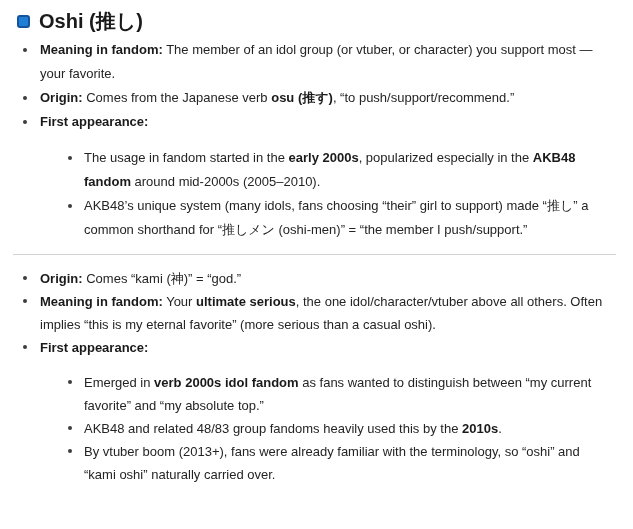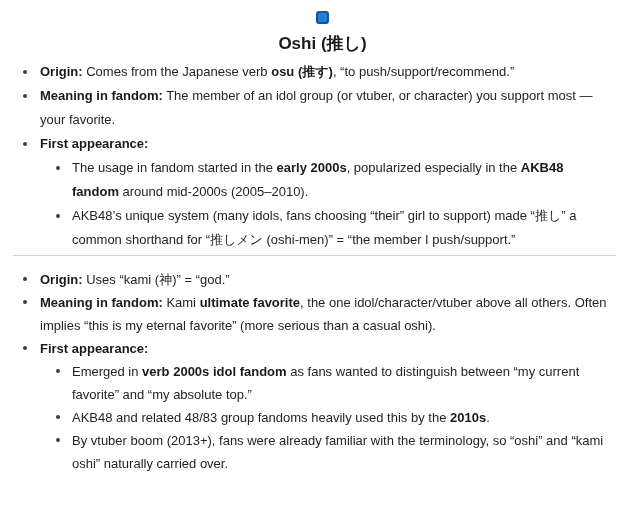--- a/index.html
+++ b/index.html
@@ -17,38 +17,37 @@
     width:633px;height:529px;overflow:hidden;
     background:var(--page-bg);
     color:var(--text);
     font-family:"Liberation Sans", sans-serif;
     font-size:13px;
   }
   .content{padding:11px 5px 0 17px;width:633px;}
   .section-heading{
     display:flex;align-items:center;gap:9px;
     margin:0 0 6px 0;
-    font-size:17px;font-weight:700;line-height:21px;
+    font-size:20px;font-weight:700;line-height:21px;
     color:var(--heading-text);
-    flex-direction:column;
   }
   .blue-square{
     width:13px;height:13px;flex:none;
     background:var(--square-fill);
     border:2px solid var(--square-border);
     border-radius:3px;
   }
   ul.bullet-list{list-style:none;margin:0;padding:0;}
   li.bullet-item{position:relative;padding-left:23px;line-height:24px;padding-right:10px;}
   li.bullet-item::before{
     content:"";position:absolute;left:6px;top:10px;
     width:4px;height:4px;border-radius:50%;
     background:var(--bullet-dot);
   }
-  ul.sub-list{list-style:none;margin:0;padding:0 0 0 9px;}
+  ul.sub-list{list-style:none;margin:12px;padding:0 0 0 9px;}
   ul.sub-list > li.bullet-item{padding-left:23px;}
   ul.sub-list > li.bullet-item::before{left:7px;}
   .second li.bullet-item{line-height:23px;}
   .second li.bullet-item::before{top:9px;}
   hr.section-divider{
     border:none;border-top:1px solid var(--divider);
     margin:3px 12px 12px -4px;
   }
   b{font-weight:700;color:var(--heading-text);}
 </style>
@@ -57,48 +56,48 @@
 
 <main class="content">
 
   <section class="term-section">
     <h2 class="section-heading">
       <span class="blue-square"></span>
       <span>Oshi (推し)</span>
     </h2>
     <ul class="bullet-list">
       <li class="bullet-item">
-        <span><b>Origin:</b><span> Comes from the Japanese verb </span><b>osu (推す)</b><span>, “to push/support/recommend.”</span></span>
+        <span><b>Meaning in fandom:</b><span> The member of an idol group (or vtuber, or character) you support most — your favorite.</span></span>
       </li>
       <li class="bullet-item">
-        <span><b>Meaning in fandom:</b><span> The member of an idol group (or vtuber, or character) you support most — your favorite.</span></span>
+        <span><b>Origin:</b><span> Comes from the Japanese verb </span><b>osu (推す)</b><span>, “to push/support/recommend.”</span></span>
       </li>
       <li class="bullet-item">
         <span><b>First appearance:</b></span>
         <ul class="sub-list">
           <li class="bullet-item">
             <span><span>The usage in fandom started in the </span><b>early 2000s</b><span>, popularized especially in the </span><b>AKB48 fandom</b><span> around mid-2000s (2005–2010).</span></span>
           </li>
           <li class="bullet-item">
             <span><span>AKB48’s unique system (many idols, fans choosing “their” girl to support) made “推し” a common shorthand for “推しメン (oshi-men)” = “the member I push/support.”</span></span>
           </li>
         </ul>
       </li>
     </ul>
   </section>
 
   <hr class="section-divider">
 
   <section class="term-section second">
     <ul class="bullet-list">
       <li class="bullet-item">
-        <span><b>Origin:</b><span> Uses “kami (神)” = “god.”</span></span>
+        <span><b>Origin:</b><span> Comes “kami (神)” = “god.”</span></span>
       </li>
       <li class="bullet-item">
-        <span><b>Meaning in fandom:</b><span> Kami </span><b>ultimate favorite</b><span>, the one idol/character/vtuber above all others. Often implies “this is my eternal favorite” (more serious than a casual oshi).</span></span>
+        <span><b>Meaning in fandom:</b><span> Your </span><b>ultimate serious</b><span>, the one idol/character/vtuber above all others. Often implies “this is my eternal favorite” (more serious than a casual oshi).</span></span>
       </li>
       <li class="bullet-item">
         <span><b>First appearance:</b></span>
         <ul class="sub-list">
           <li class="bullet-item">
             <span><span>Emerged in </span><b>verb 2000s idol fandom</b><span> as fans wanted to distinguish between “my current favorite” and “my absolute top.”</span></span>
           </li>
           <li class="bullet-item">
             <span><span>AKB48 and related 48/83 group fandoms heavily used this by the </span><b>2010s</b><span>.</span></span>
           </li>

